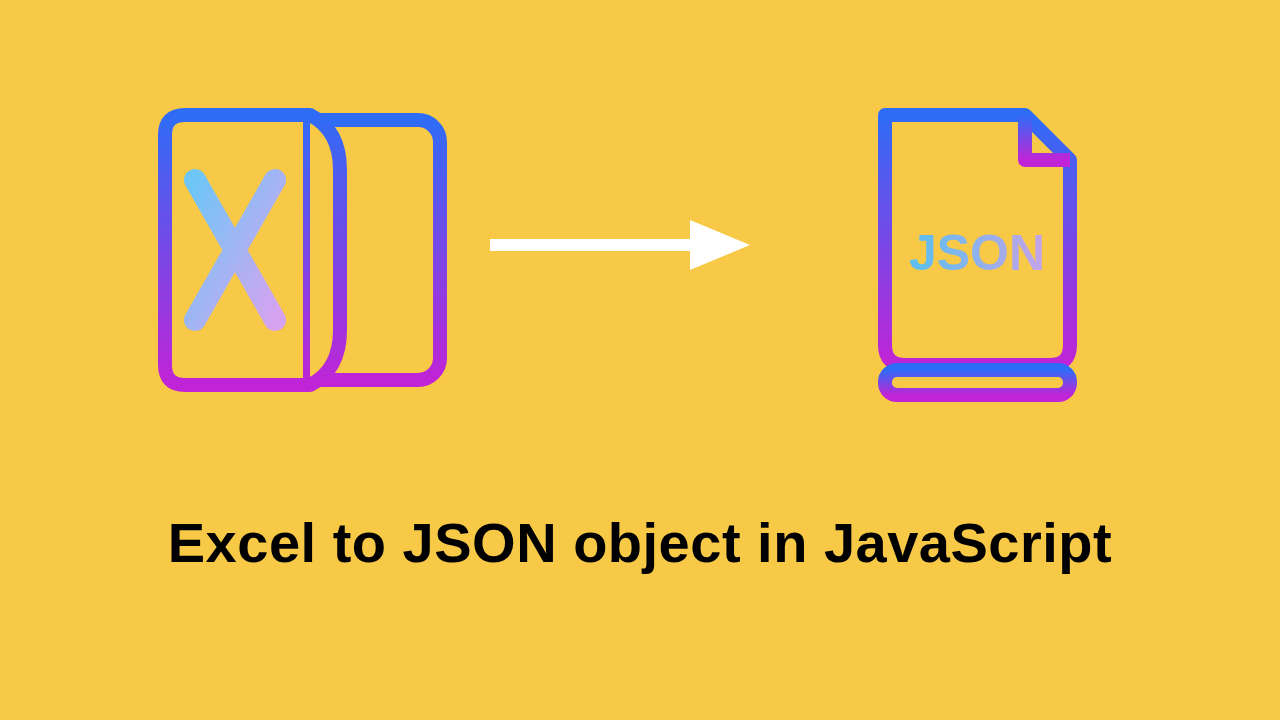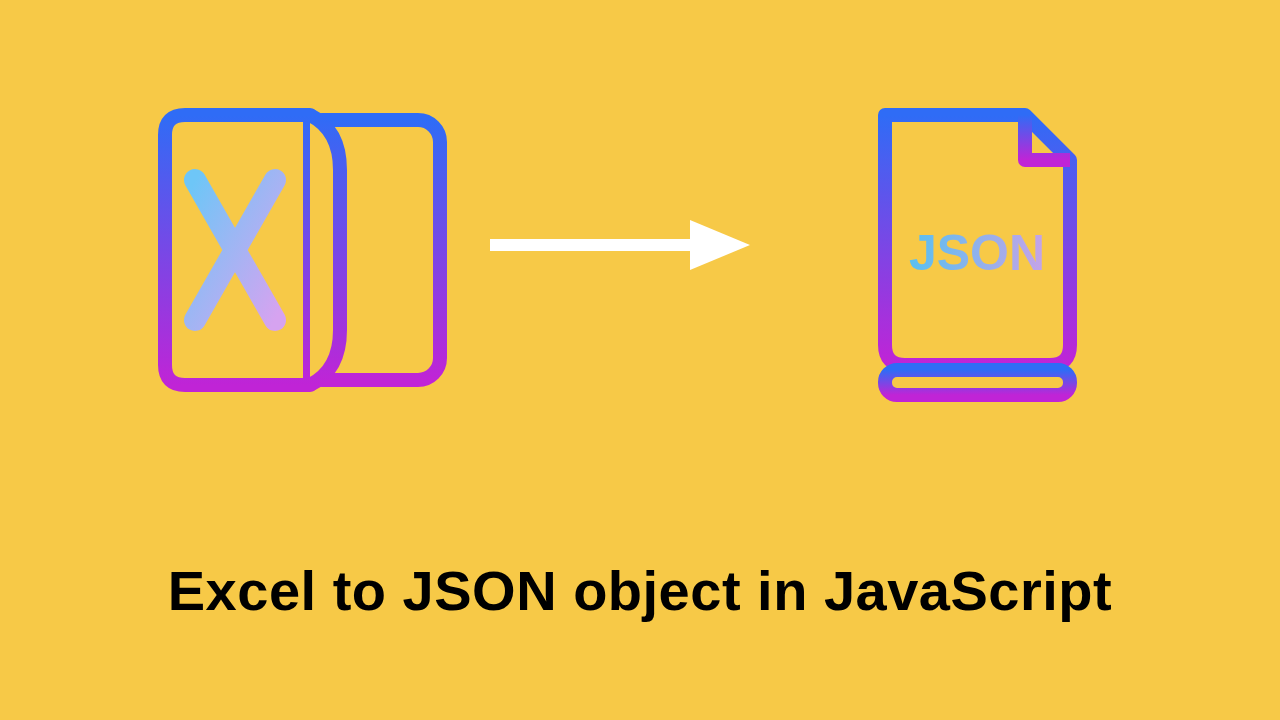--- a/index.html
+++ b/index.html
@@ -38,21 +38,20 @@
   .heading {
     position: absolute;
     left: 0;
     right: 0;
     top: 510px;
     text-align: center;
     font-weight: 800;
     font-size: 56px;
     color: #000;
     letter-spacing: 0.5px;
-    margin-top: 48px;
   }
 </style>
 </head>
 <body>
 
 <div class="excel-icon">
 <svg viewBox="0 0 320 320" width="320" height="320">
   <defs>
     <linearGradient id="gradBP" x1="0%" y1="0%" x2="0%" y2="100%">
       <stop offset="0%" stop-color="#2F6CF6"></stop>

